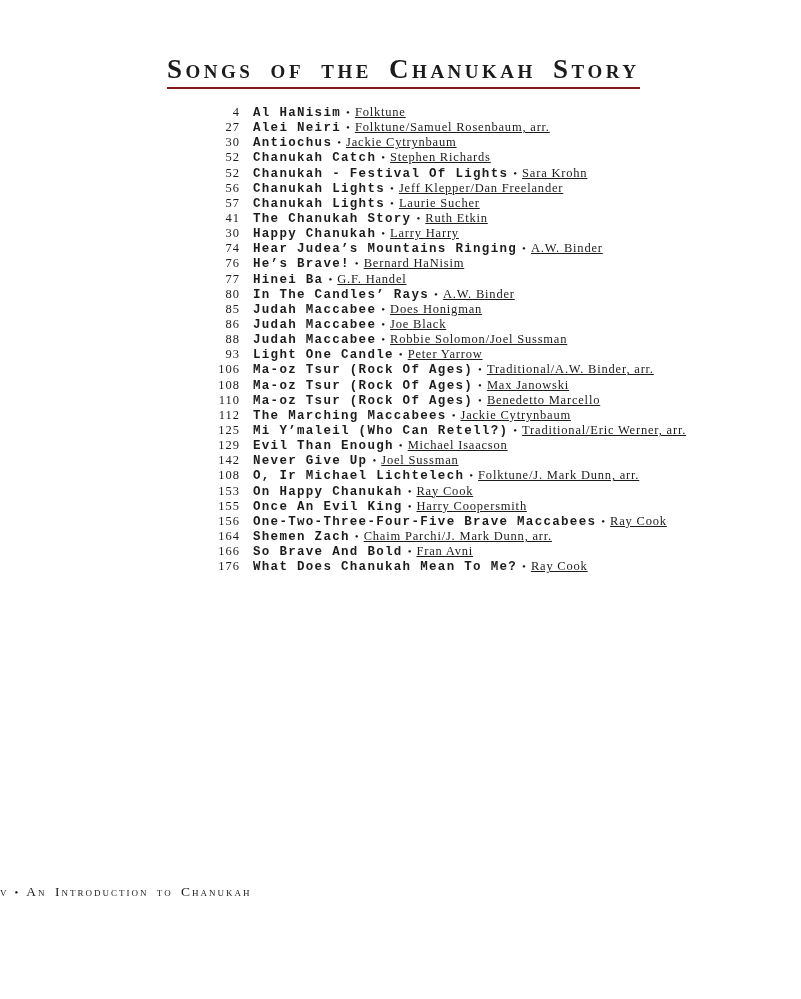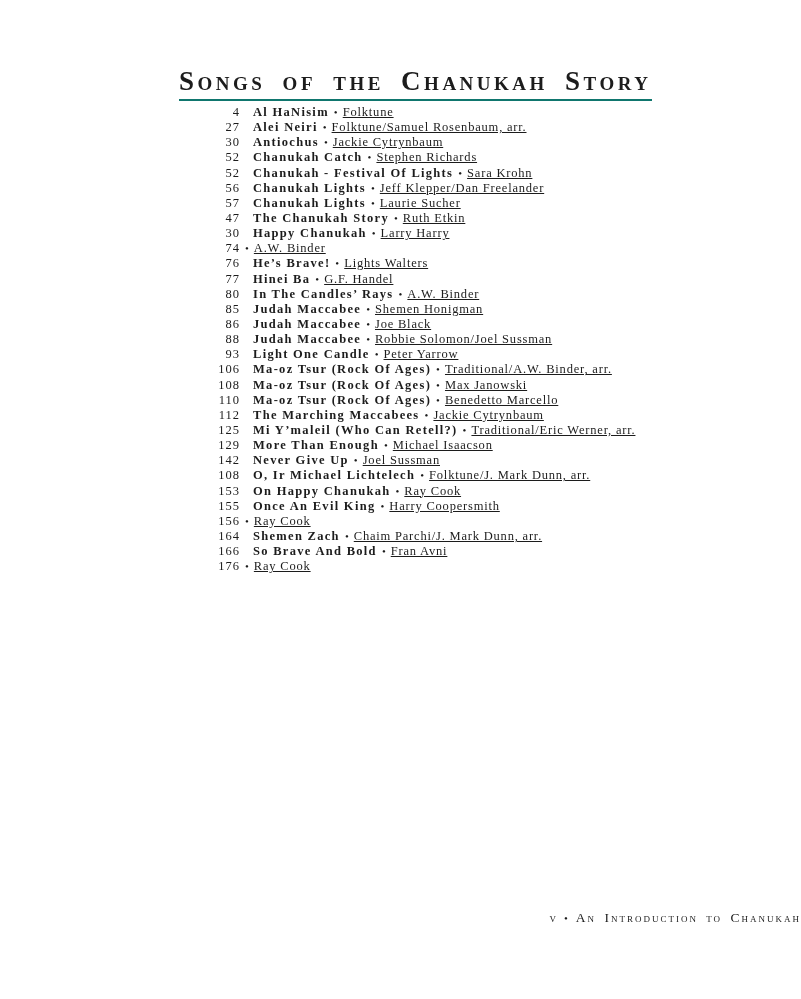--- a/index.html
+++ b/index.html
@@ -9,28 +9,28 @@
     height: 999px;
     background: #ffffff;
     font-family: "Liberation Serif", serif;
     color: #1c1c1c;
     overflow: hidden;
   }
   .title {
     position: absolute;
     left: 167px;
     top: 54px;
-    margin: 12px;
+    margin: 0;
     font-size: 27px;
     font-weight: bold;
     font-variant: small-caps;
     letter-spacing: 3.5px;
     word-spacing: 7px;
     padding-bottom: 2px;
-    border-bottom: 2px solid #0f766e;
+    border-bottom: 2px solid #7f1d1d;
     display: inline-block;
     white-space: nowrap;
   }
   .toc {
     position: absolute;
     left: 188px;
     top: 105px;
   }
   .row {
     display: flex;
@@ -43,35 +43,36 @@
   .num {
     width: 52px;
     text-align: right;
     letter-spacing: 1px;
     flex: none;
   }
   .song {
     font-weight: bold;
     letter-spacing: 1.3px;
     margin-left: 13px;
+    font-family: Liberation Mono, monospace;
   }
   .sep {
     margin: 0 5px;
     font-size: 11px;
   }
   .composer {
     letter-spacing: 0.8px;
     text-decoration: underline;
   }
   .footer {
     position: absolute;
     left: 0;
     right: 0;
-    top: 910px;
-    text-align: right;
+    top: 884px;
+    text-align: left;
     font-size: 13.5px;
     font-variant: small-caps;
     letter-spacing: 2px;
     word-spacing: 3px;
     white-space: nowrap;
   }
   .footer .fsep { margin: 0 6px; font-size: 11px; }
 </style>
 </head>
 <body>
@@ -117,59 +118,60 @@
         <span class="sep">•</span>
         <span class="composer">Jeff Klepper/Dan Freelander</span>
       </div>
       <div class="row">
         <span class="num">57</span>
         <span class="song">Chanukah Lights</span>
         <span class="sep">•</span>
         <span class="composer">Laurie Sucher</span>
       </div>
       <div class="row">
-        <span class="num">47</span>
+        <span class="num">41</span>
         <span class="song">The Chanukah Story</span>
         <span class="sep">•</span>
         <span class="composer">Ruth Etkin</span>
       </div>
       <div class="row">
         <span class="num">30</span>
         <span class="song">Happy Chanukah</span>
         <span class="sep">•</span>
         <span class="composer">Larry Harry</span>
       </div>
       <div class="row">
         <span class="num">74</span>
+        <span class="song">Hear Judea’s Mountains Ringing</span>
         <span class="sep">•</span>
         <span class="composer">A.W. Binder</span>
       </div>
       <div class="row">
         <span class="num">76</span>
         <span class="song">He’s Brave!</span>
         <span class="sep">•</span>
-        <span class="composer">Lights Walters</span>
+        <span class="composer">Bernard HaNisim</span>
       </div>
       <div class="row">
         <span class="num">77</span>
         <span class="song">Hinei Ba</span>
         <span class="sep">•</span>
         <span class="composer">G.F. Handel</span>
       </div>
       <div class="row">
         <span class="num">80</span>
         <span class="song">In The Candles’ Rays</span>
         <span class="sep">•</span>
         <span class="composer">A.W. Binder</span>
       </div>
       <div class="row">
         <span class="num">85</span>
         <span class="song">Judah Maccabee</span>
         <span class="sep">•</span>
-        <span class="composer">Shemen Honigman</span>
+        <span class="composer">Does Honigman</span>
       </div>
       <div class="row">
         <span class="num">86</span>
         <span class="song">Judah Maccabee</span>
         <span class="sep">•</span>
         <span class="composer">Joe Black</span>
       </div>
       <div class="row">
         <span class="num">88</span>
         <span class="song">Judah Maccabee</span>
@@ -207,21 +209,21 @@
         <span class="composer">Jackie Cytrynbaum</span>
       </div>
       <div class="row">
         <span class="num">125</span>
         <span class="song">Mi Y’maleil (Who Can Retell?)</span>
         <span class="sep">•</span>
         <span class="composer">Traditional/Eric Werner, arr.</span>
       </div>
       <div class="row">
         <span class="num">129</span>
-        <span class="song">More Than Enough</span>
+        <span class="song">Evil Than Enough</span>
         <span class="sep">•</span>
         <span class="composer">Michael Isaacson</span>
       </div>
       <div class="row">
         <span class="num">142</span>
         <span class="song">Never Give Up</span>
         <span class="sep">•</span>
         <span class="composer">Joel Sussman</span>
       </div>
       <div class="row">
@@ -237,37 +239,39 @@
         <span class="composer">Ray Cook</span>
       </div>
       <div class="row">
         <span class="num">155</span>
         <span class="song">Once An Evil King</span>
         <span class="sep">•</span>
         <span class="composer">Harry Coopersmith</span>
       </div>
       <div class="row">
         <span class="num">156</span>
+        <span class="song">One-Two-Three-Four-Five Brave Maccabees</span>
         <span class="sep">•</span>
         <span class="composer">Ray Cook</span>
       </div>
       <div class="row">
         <span class="num">164</span>
         <span class="song">Shemen Zach</span>
         <span class="sep">•</span>
         <span class="composer">Chaim Parchi/J. Mark Dunn, arr.</span>
       </div>
       <div class="row">
         <span class="num">166</span>
         <span class="song">So Brave And Bold</span>
         <span class="sep">•</span>
         <span class="composer">Fran Avni</span>
       </div>
       <div class="row">
         <span class="num">176</span>
+        <span class="song">What Does Chanukah Mean To Me?</span>
         <span class="sep">•</span>
         <span class="composer">Ray Cook</span>
       </div>
     </div>
 
   <div class="footer">
     <span>v</span><span class="fsep">•</span><span>An Introduction to Chanukah</span>
   </div>
 
 </div>

